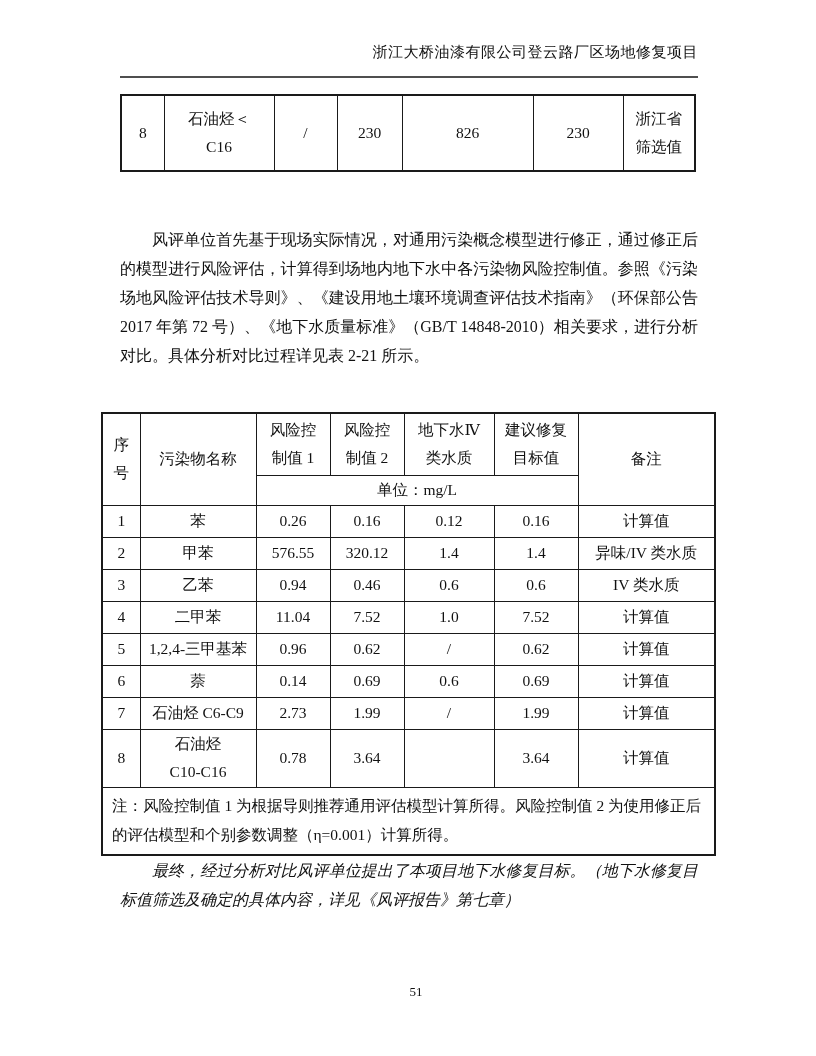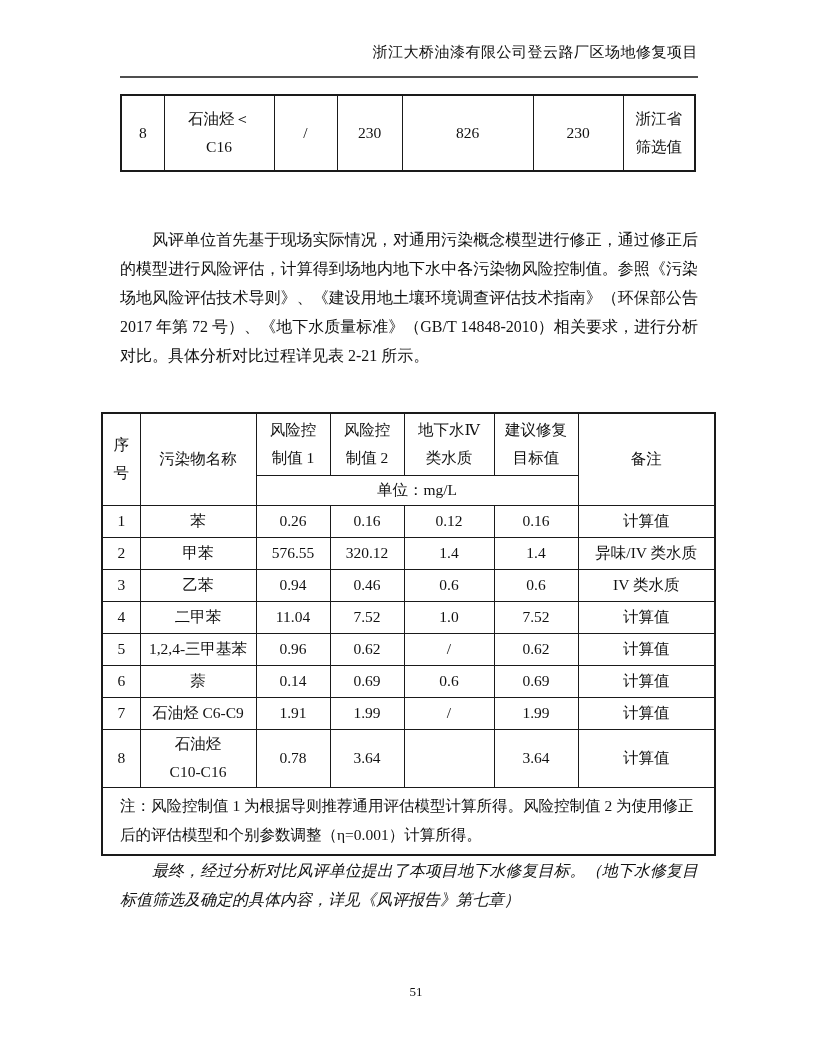--- a/index.html
+++ b/index.html
@@ -91,21 +91,21 @@
     border: 2px solid #1a1a1a;
   }
   .main-table tr.hdr1 { height: 62px; }
   .main-table tr.hdr2 { height: 30px; }
   .main-table tr.datarow { height: 32px; }
   .main-table tr.tallrow { height: 58px; }
   .main-table td.note-cell {
     text-align: left;
     white-space: normal;
     line-height: 29px;
-    padding: 3px 9px 5px 17px;
+    padding: 3px 9px 5px 9px;
     font-size: 15.5px;
   }
 
   
   .page-number {
     position: absolute;
     top: 984px; left: 0; width: 816px;
     text-align: center;
     font-size: 13px;
     margin-left: 8px;
@@ -227,21 +227,21 @@
         <td>萘</td>
         <td>0.14</td>
         <td>0.69</td>
         <td>0.6</td>
         <td>0.69</td>
         <td>计算值</td>
       </tr>
       <tr class="datarow">
         <td>7</td>
         <td>石油烃 C6-C9</td>
-        <td>1.91</td>
+        <td>2.73</td>
         <td>1.99</td>
         <td>/</td>
         <td>1.99</td>
         <td>计算值</td>
       </tr>
       <tr class="tallrow">
         <td>8</td>
         <td>石油烃
 C10-C16</td>
         <td>0.78</td>

